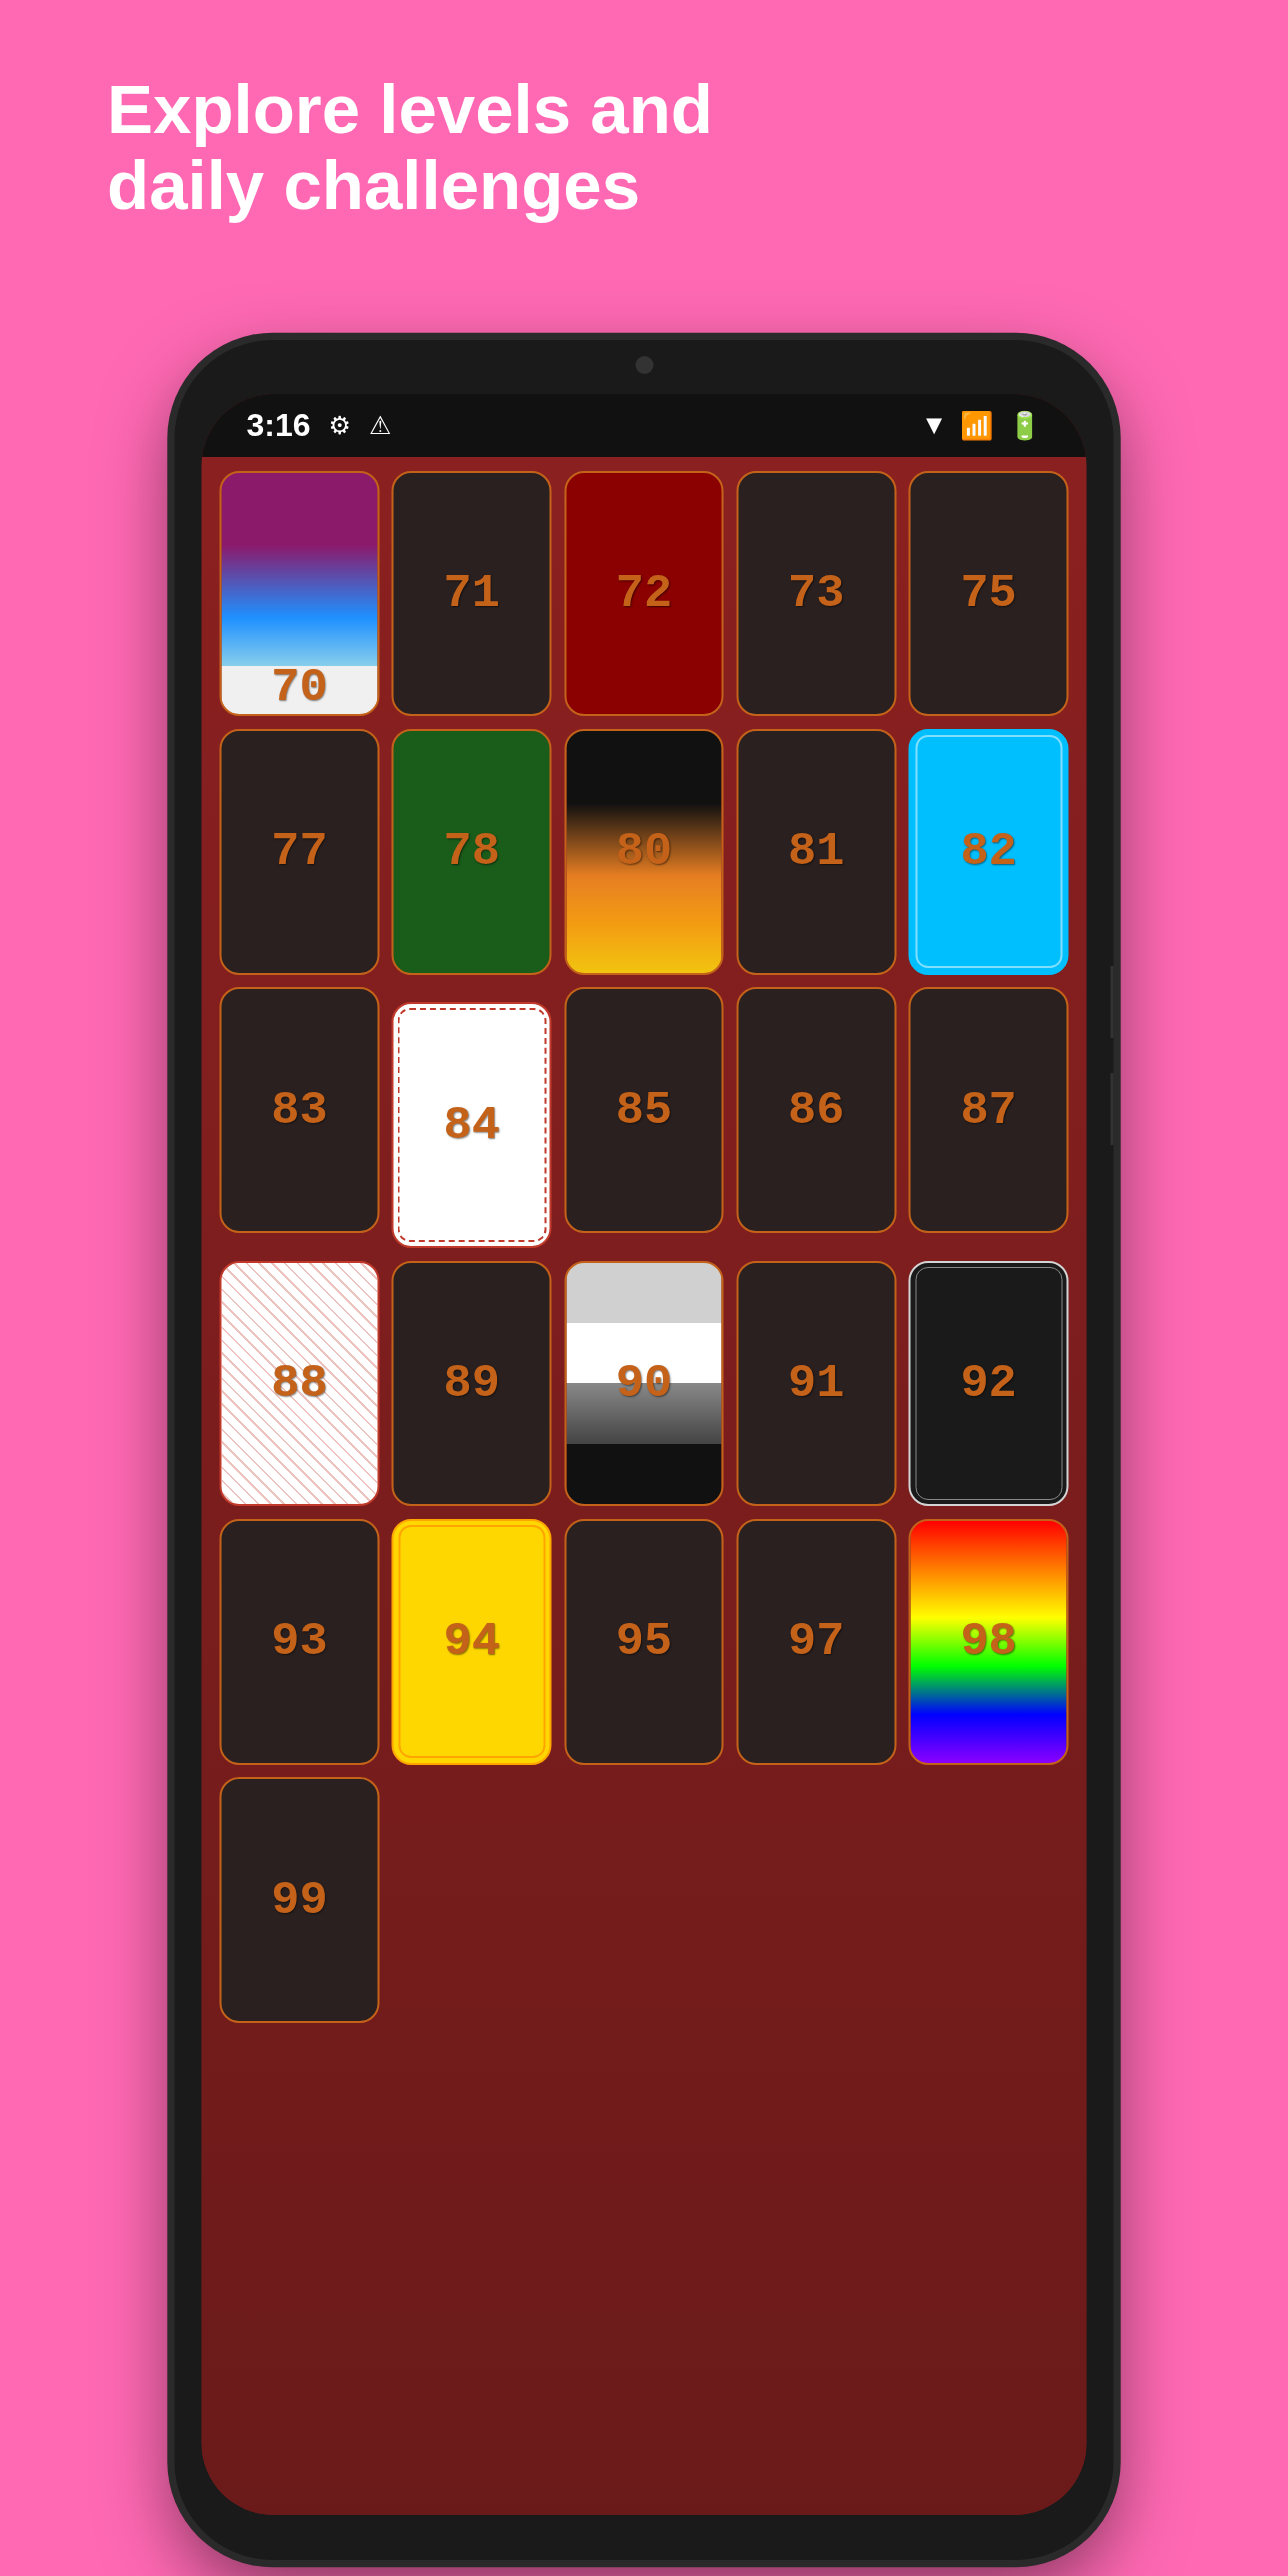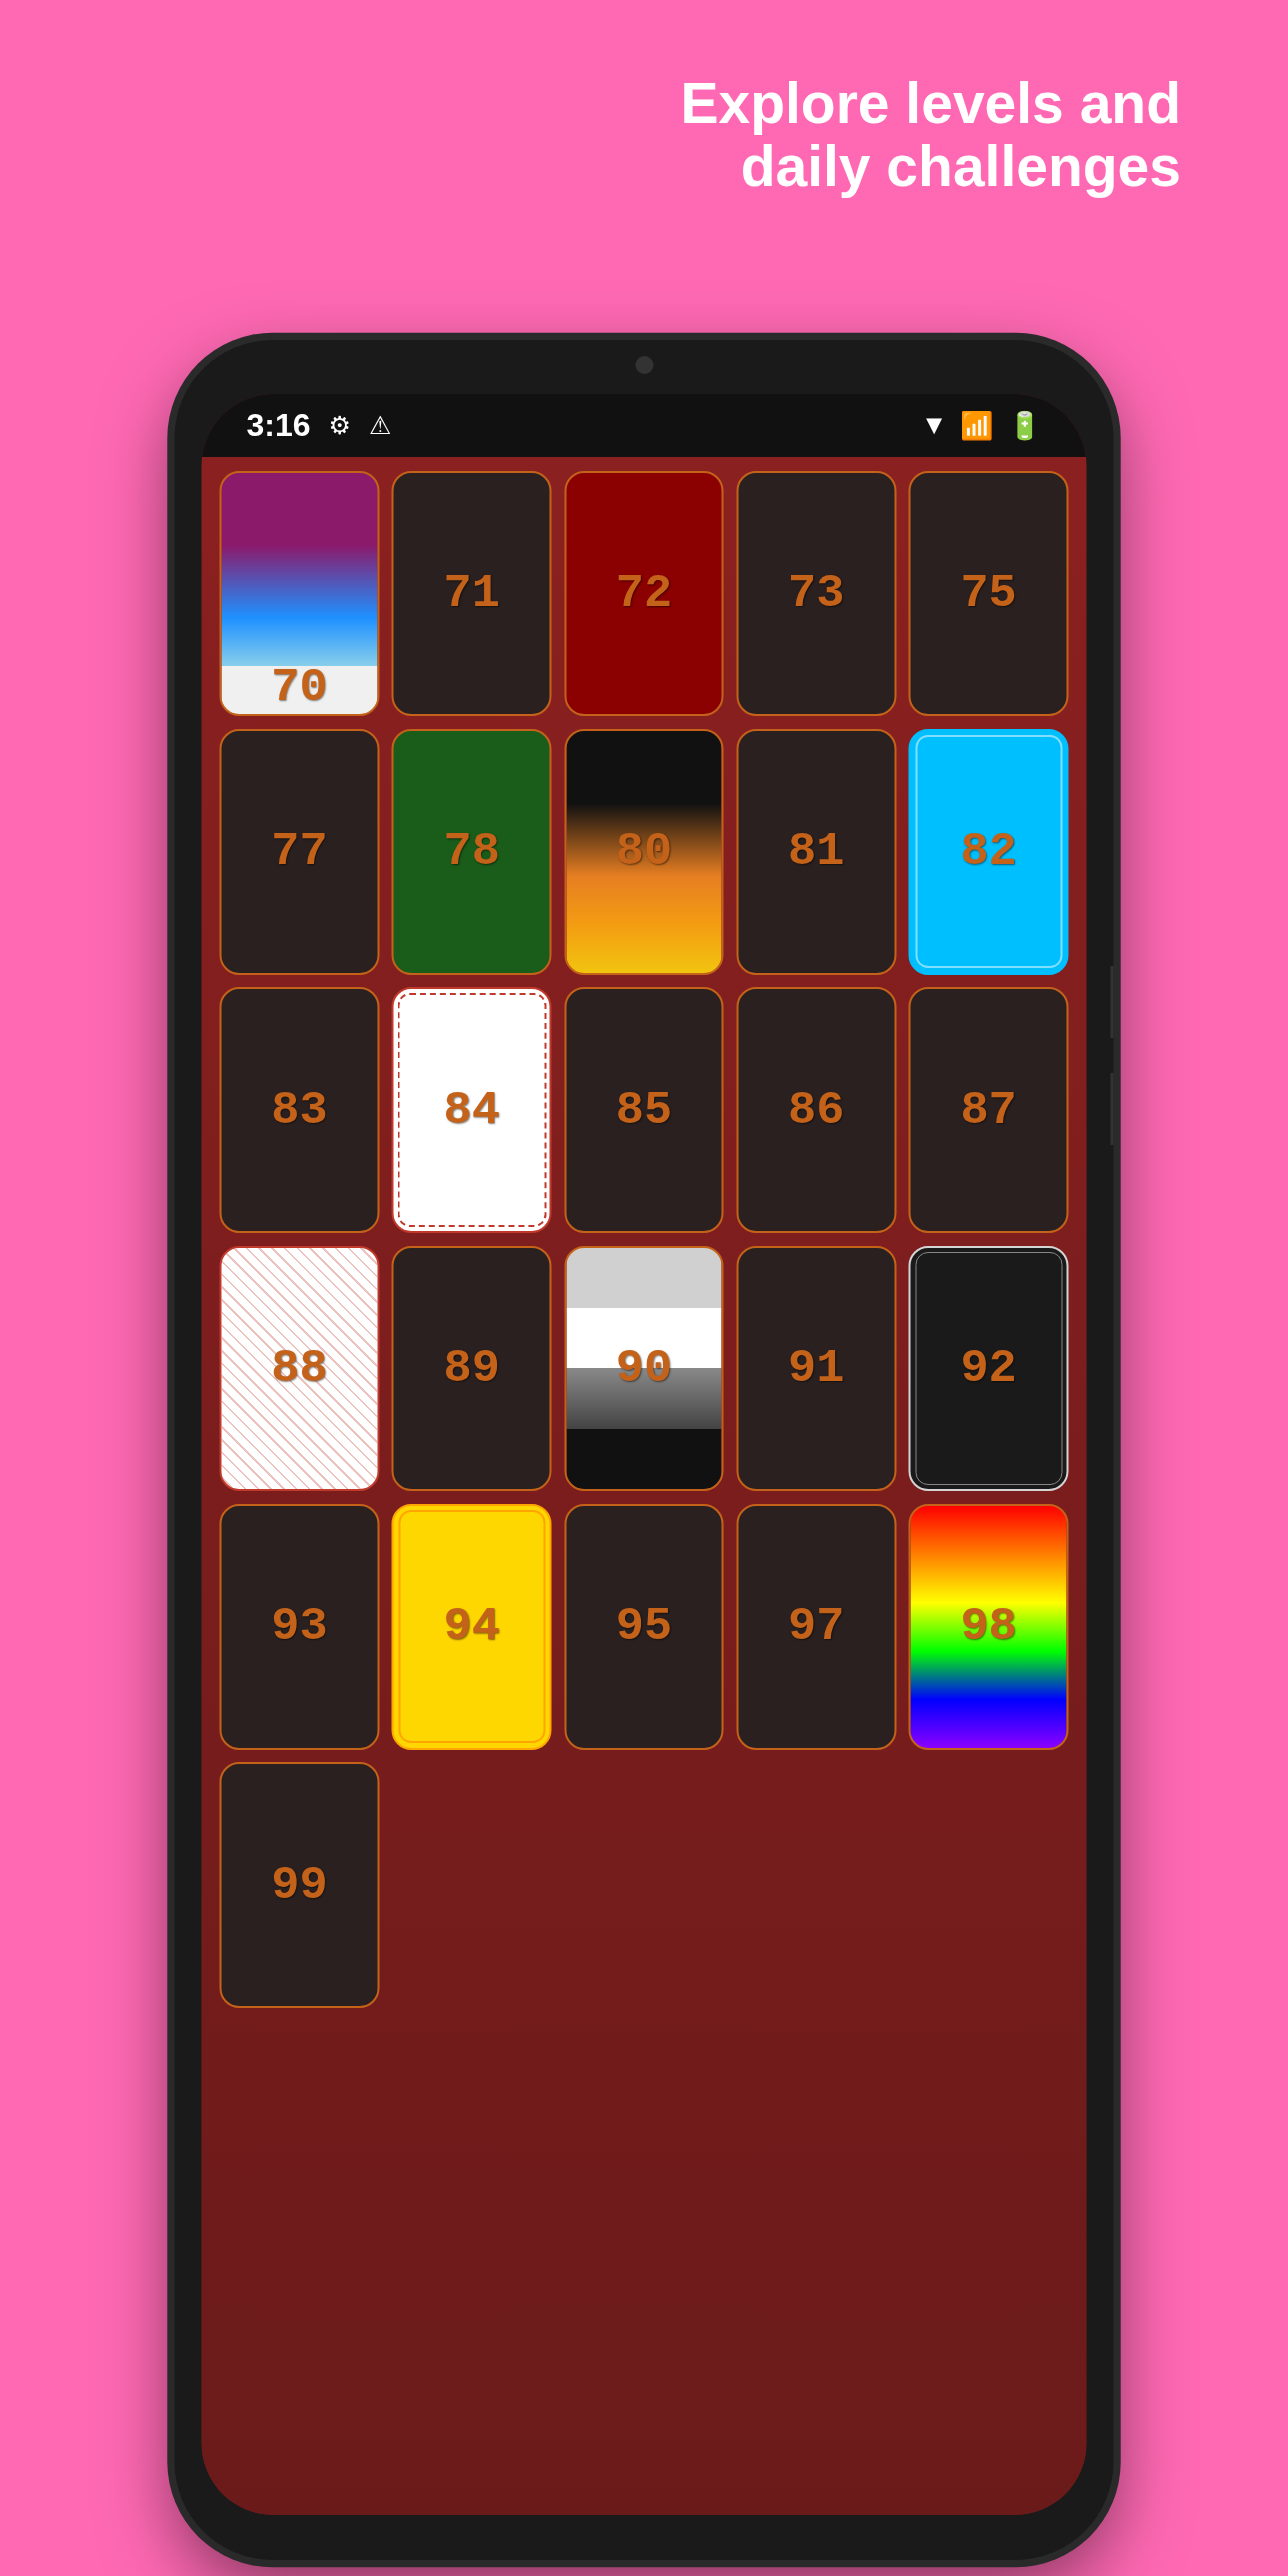--- a/index.html
+++ b/index.html
@@ -6,24 +6,24 @@
     body {
       width: 1288px;
       height: 2576px;
       background-color: #FF69B4;
       font-family: Arial, sans-serif;
       overflow: hidden;
       position: relative;
     }
 
     .page-title {
-      text-align: right;
+      text-align: left;
       color: white;
       font-weight: 900;
-      font-size: 57px;
+      font-size: 69px;
       line-height: 1.1;
       padding: 72px 107px 54px;
       text-shadow: none;
     }
 
     .phone-container {
       position: absolute;
       top: 340px;
       left: 50%;
       transform: translateX(-50%);
@@ -167,20 +167,21 @@
       content: '';
       position: absolute;
       inset: 4.5px;
       border: 2.7px solid rgba(255,255,255,0.5);
       border-radius: 12.5px;
     }
 
     .card-84 {
       background: white;
       border: 2.7px solid #c0392b;
+      margin-top: 15px;
     }
     .card-84::before {
       content: '';
       position: absolute;
       inset: 3.6px;
       border: 2.7px dashed #c0392b;
       border-radius: 12.5px;
     }
     .card-84 .card-number { color: #c4621a; }
 

